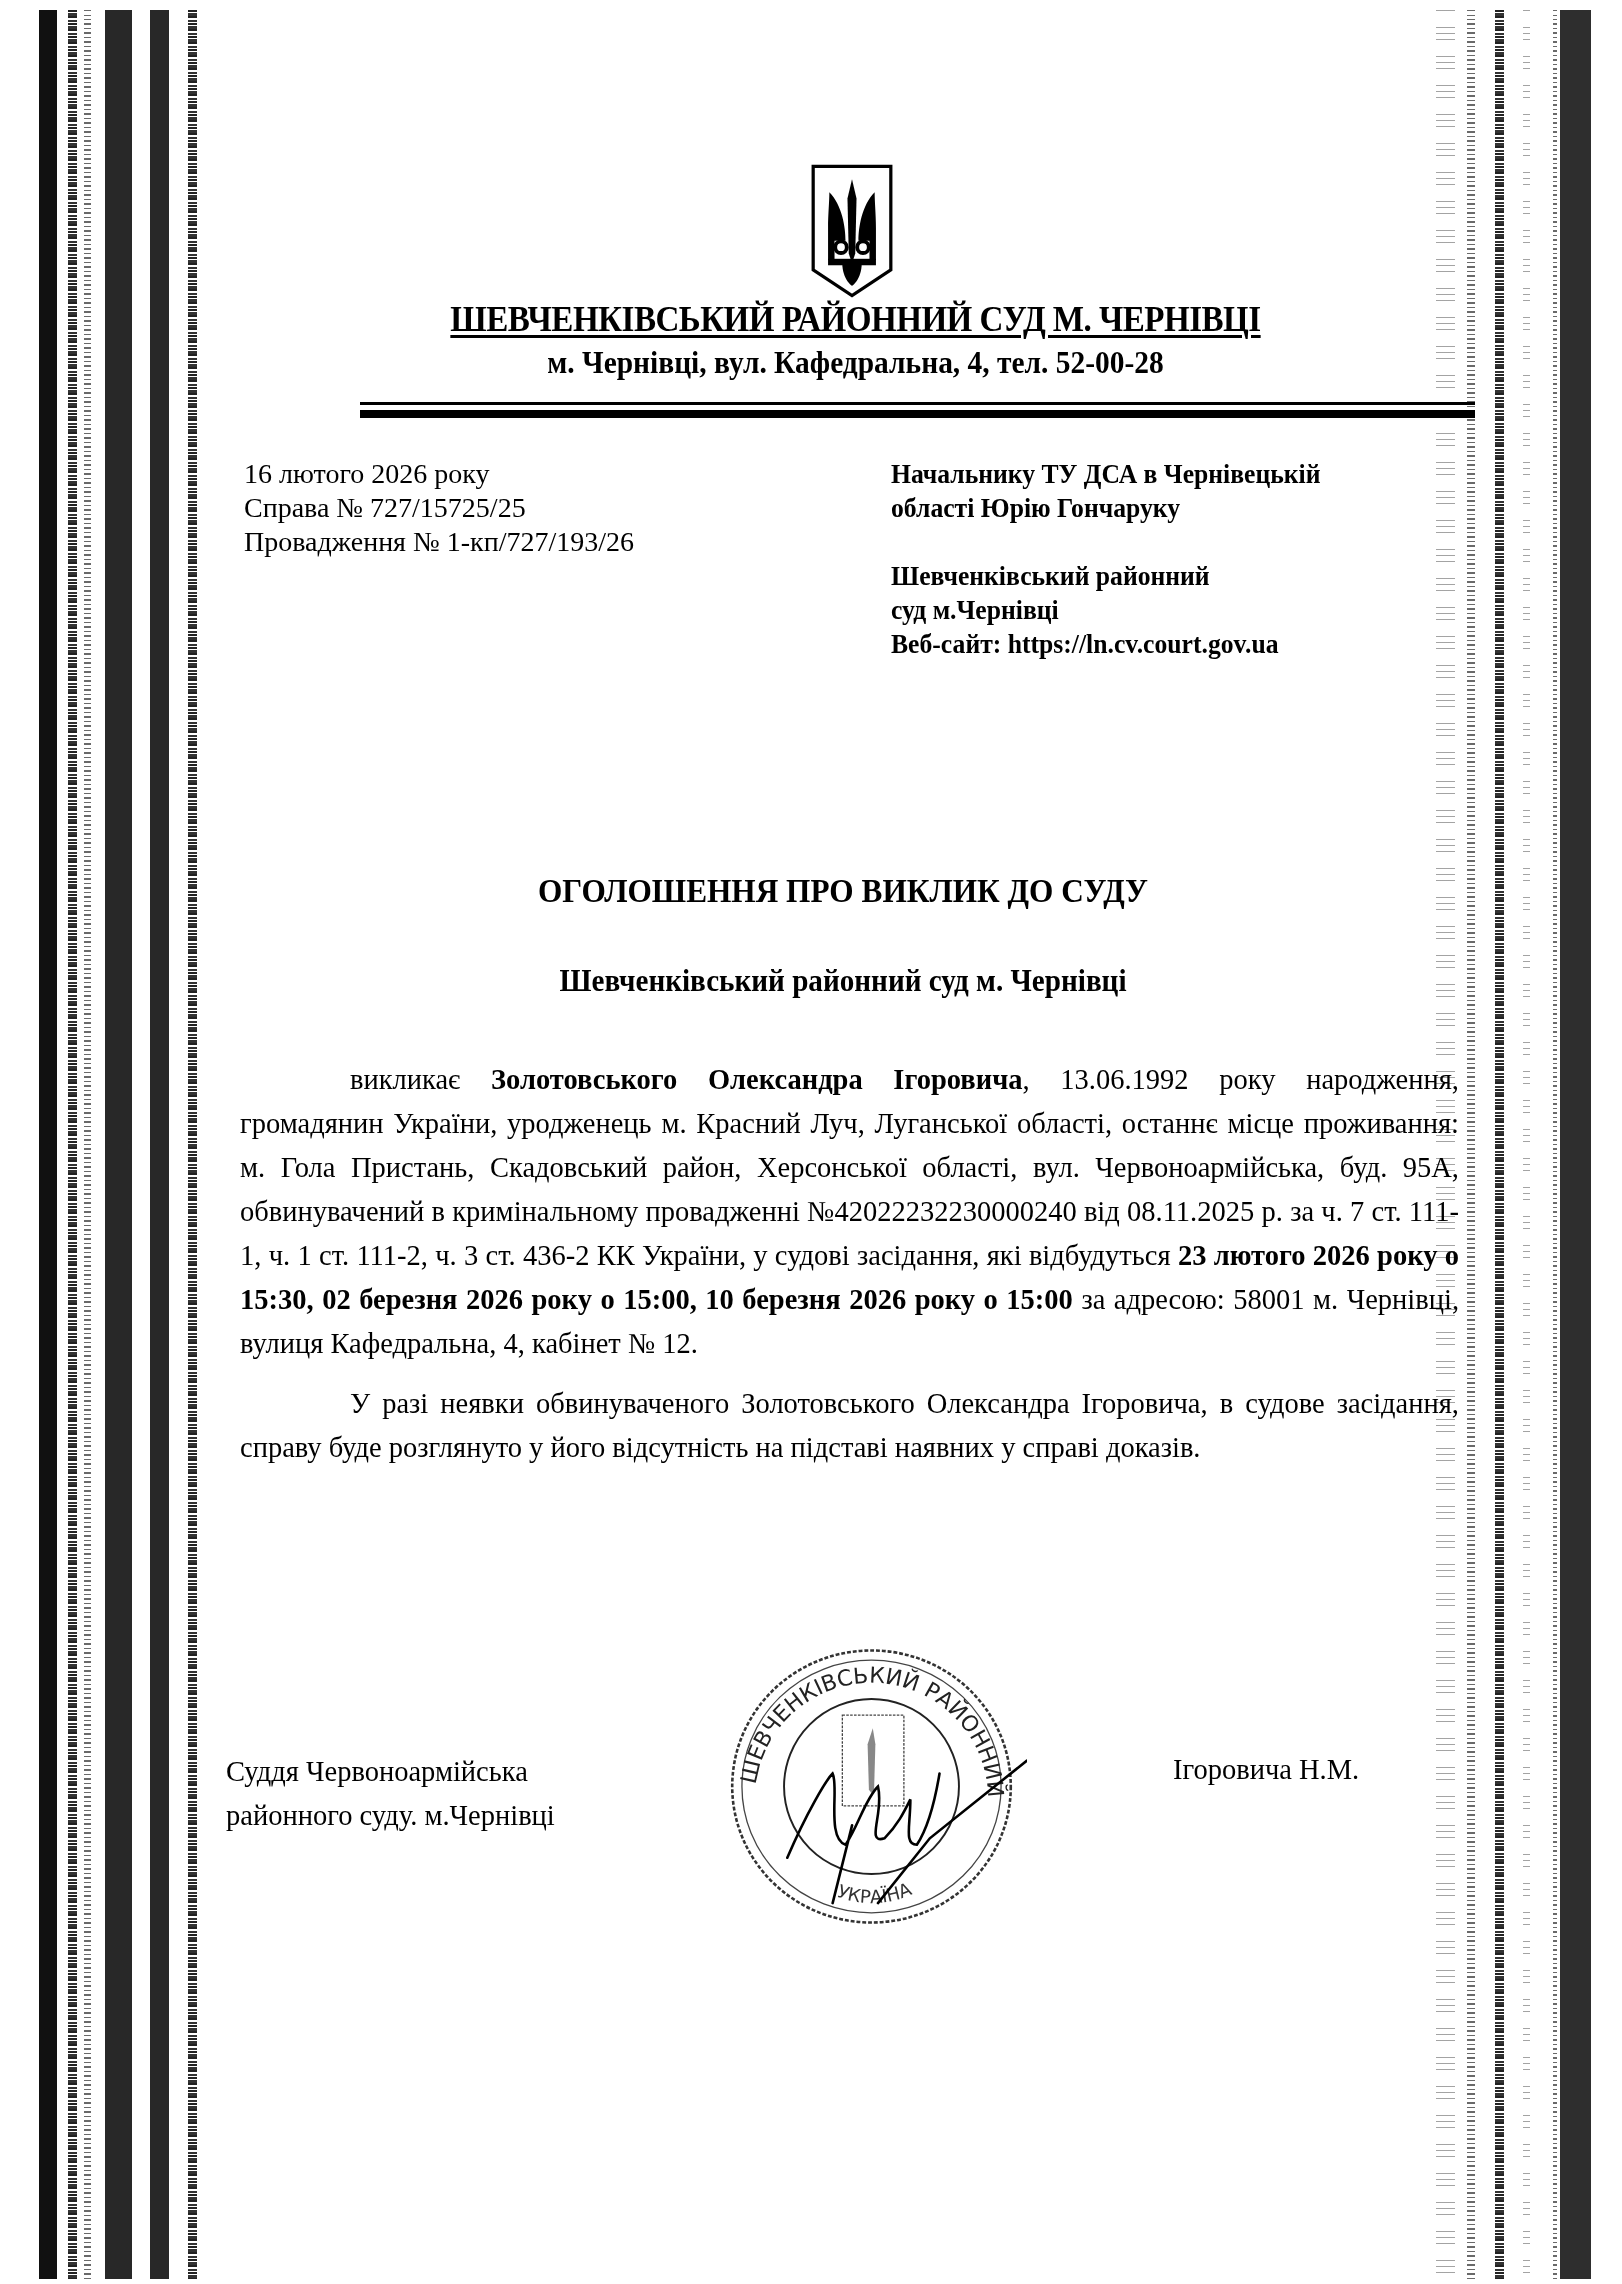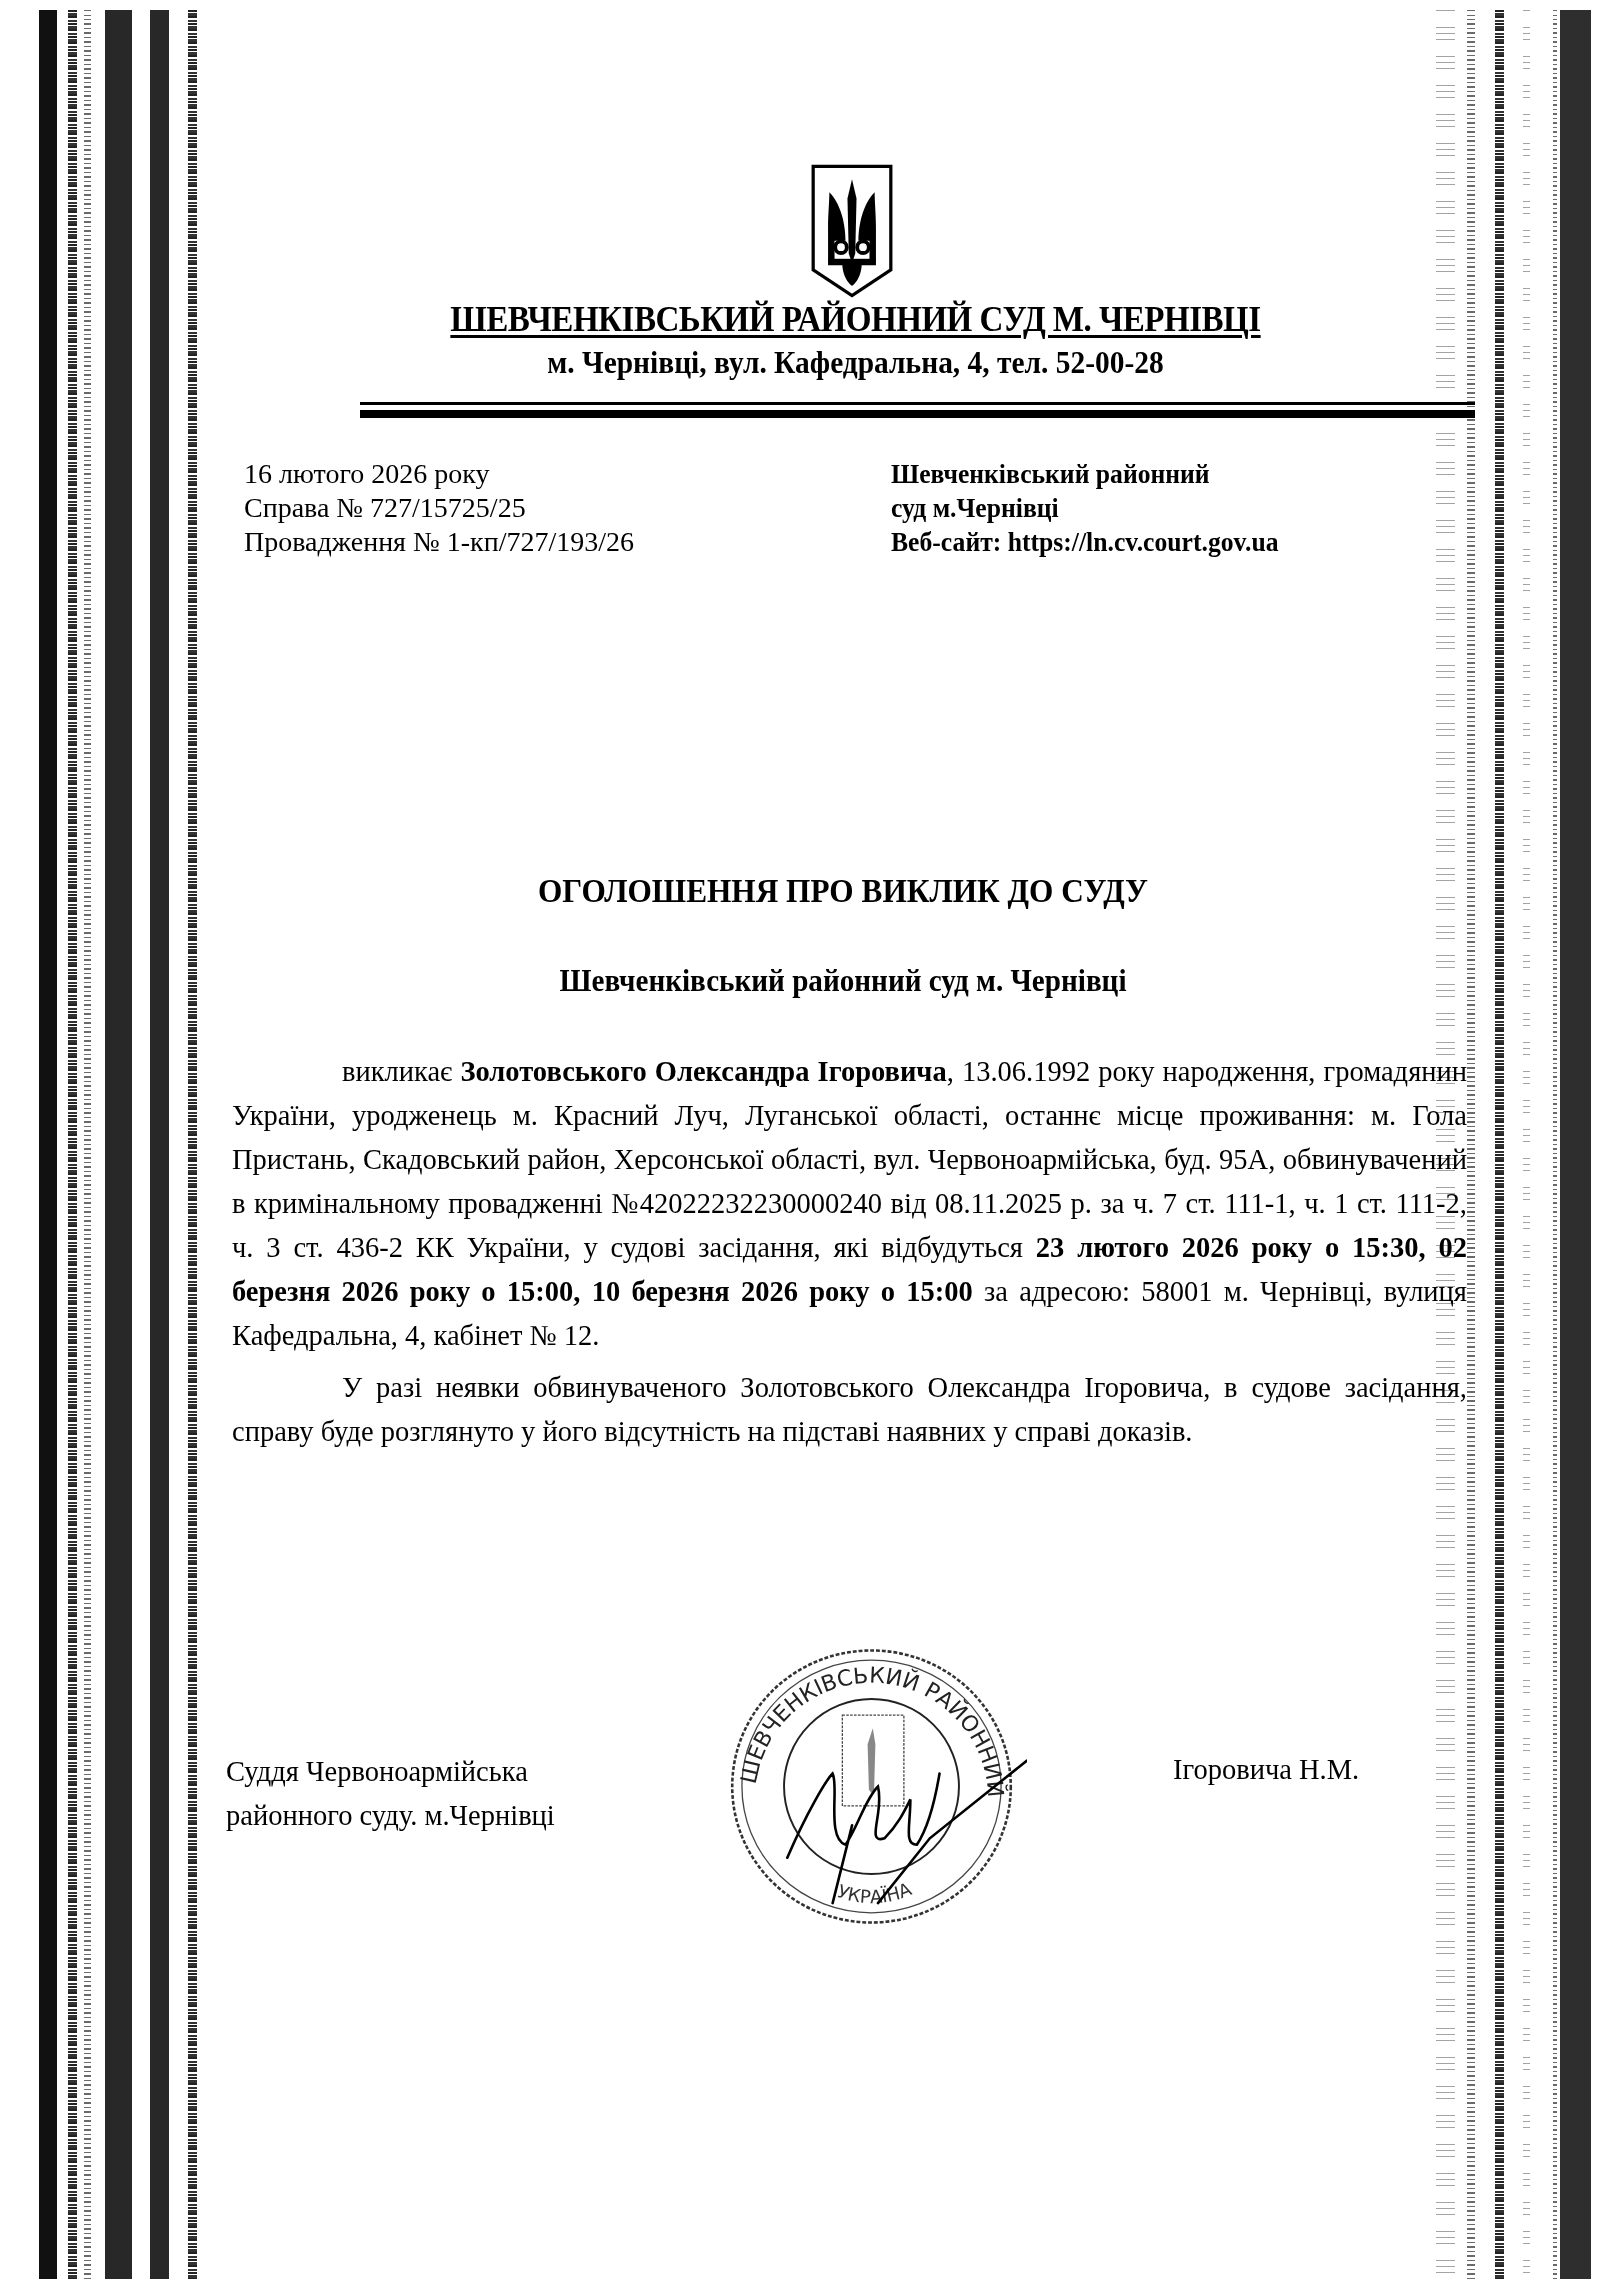--- a/index.html
+++ b/index.html
@@ -46,21 +46,21 @@
     .notice-subtitle {
       position: absolute; left: 389px; top: 963px; width: 908px; text-align: center;
       font-weight: bold; font-size: 31px; transform: scaleX(0.94); transform-origin: center;
     }
 
     
     .body-text {
       position: absolute; left: 224px; top: 1042px; width: 1251px;
       font-size: 28.5px; line-height: 44px; text-align: justify;
     }
-    .body-text p { margin: 8px; text-indent: 110px; }
+    .body-text p { margin: 16px; text-indent: 110px; }
     .body-text b { font-weight: bold; }
 
     
     .judge-title { position: absolute; left: 226px; top: 1750px; font-size: 28.5px; line-height: 44px; }
     .judge-name { position: absolute; left: 1173px; top: 1754px; font-size: 28.5px; }
     .stamp { position: absolute; left: 716px; top: 1631px; width: 311px; height: 298px; }
   </style>
 </head>
 <body>
 
@@ -98,20 +98,24 @@
 <div class="rule-thick"></div>
 
 <div class="meta">
   <div>16 лютого 2026 року</div>
   <div>Справа № 727/15725/25</div>
   <div>Провадження № 1-кп/727/193/26</div>
 </div>
 
 <div class="addressees">
   <div class="block">
+    <div class="line">Начальнику ТУ ДСА в Чернівецькій</div>
+    <div class="line">області Юрію Гончаруку</div>
+  </div>
+  <div class="block">
     <div class="line">Шевченківський районний</div>
     <div class="line">суд м.Чернівці</div>
     <div class="line">Веб-сайт: https://ln.cv.court.gov.ua</div>
   </div>
 </div>
 
 <div class="notice-title">ОГОЛОШЕННЯ ПРО ВИКЛИК ДО СУДУ</div>
 <div class="notice-subtitle">Шевченківський районний суд м. Чернівці</div>
 
 <div class="body-text">

